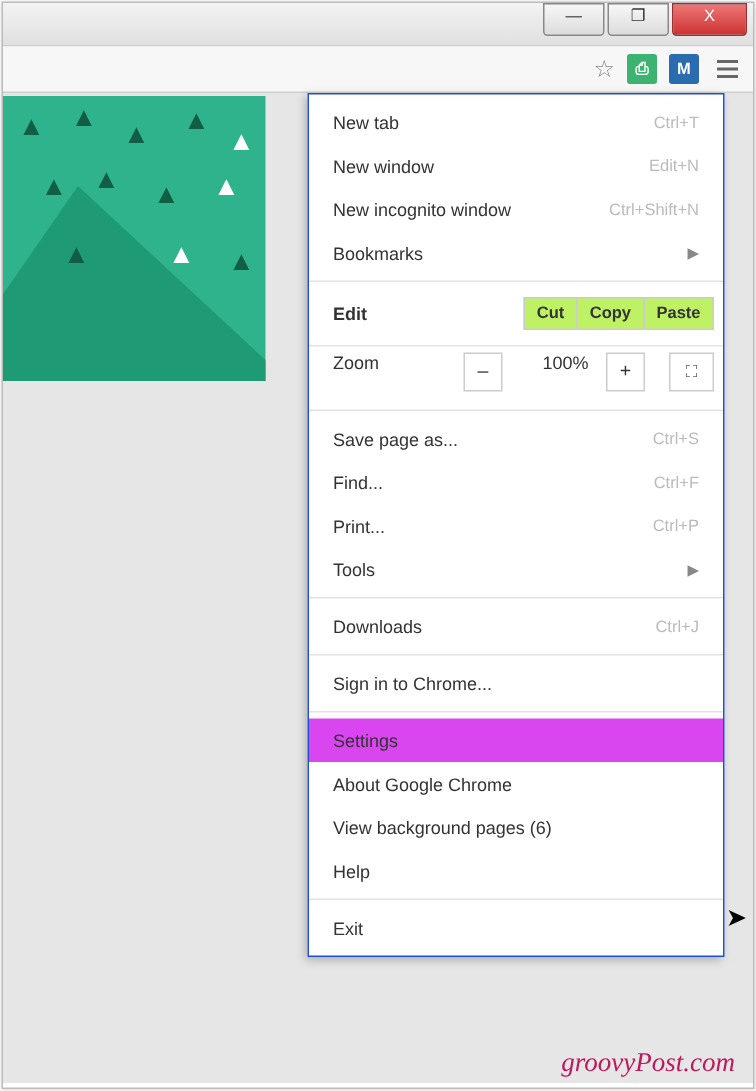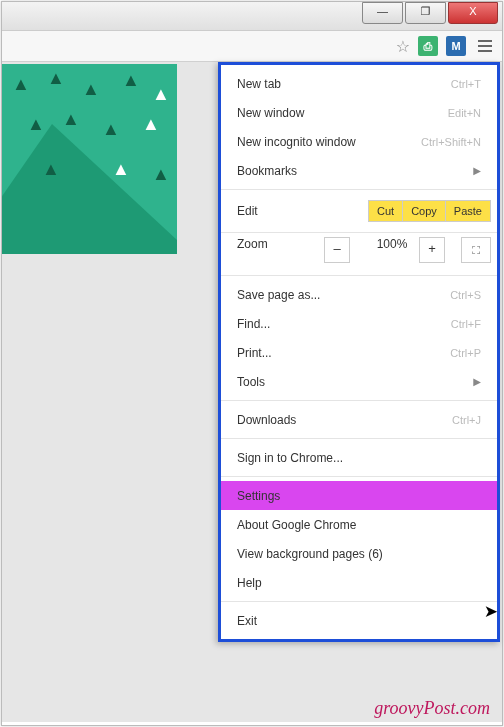--- a/index.html
+++ b/index.html
@@ -11,30 +11,30 @@
   .ext-icon { width:20px; height:20px; display:flex; align-items:center; justify-content:center; font-weight:bold; font-size:11px; border-radius:2px; }
   .star { font-size:16px; color:#888; }
   .ext-green { background:#3cb371; color:#fff; }
   .ext-blue { background:#2b6cb0; color:#fff; }
   .hamburger { width:22px; height:20px; display:flex; flex-direction:column; justify-content:center; gap:3px; align-items:center; cursor:pointer; }
   .hamburger div { width:14px; height:2px; background:#666; }
   .content { position:relative; background:#e6e6e6; height:660px; }
   .page-fragment { position:absolute; left:0; top:2px; width:175px; height:190px; background:#2fb38d; overflow:hidden; }
   .tree { position:absolute; font-size:18px; color:#115e45; }
   .mountain { position:absolute; bottom:0; width:0; height:0; border-left:90px solid transparent; border-right:140px solid transparent; border-bottom:130px solid #1e9a74; left:-40px; }
-  .menu { position:absolute; top:0; right:2px; width:276px; background:#fff; border:3px solid #1d4ed8; box-shadow:-2px 2px 6px rgba(0,0,0,.25); padding:4px 0; }
+  .menu { position:absolute; top:0; right:19px; width:276px; background:#fff; border:1px solid #1d4ed8; box-shadow:-2px 2px 6px rgba(0,0,0,.25); padding:4px 0; }
   .item { display:flex; align-items:center; justify-content:space-between; padding:0 16px; height:29px; font-size:12px; cursor:default; }
   .item.hover { background:#d946ef; }
   .item .shortcut { color:#bbb; font-size:11px;text-align:center; }
   .item .arrow { color:#888; font-size:10px; }
   .sep { height:1px; background:#e4e4e4; margin:4px 0; }
-  .row-edit { display:flex; align-items:center; padding:0 6px 0 16px; height:34px; gap:8px; }
+  .row-edit { display:flex; align-items:center; padding:0 6px 0 16px; height:34px; gap:8px;font-weight:bold; }
   .row-edit .lbl { flex:1; }
   .btngroup { display:flex; }
-  .btngroup .btn { border:1px solid #ccc; padding:4px 8px; font-size:11px; background:#fde047; margin-left:-1px; cursor:pointer; }
+  .btngroup .btn { border:1px solid #ccc; padding:4px 8px; font-size:11px; background:#bef264; margin-left:-1px; cursor:pointer; }
   .btngroup .btn:first-child { margin-left:0; }
   .row-zoom { display:flex; padding:0 6px 0 16px; height:34px; gap:6px; }
   .row-zoom .lbl { flex:1; }
   .zbtn { width:24px; height:24px; border:1px solid #ccc; background:#fff; text-align:center; line-height:22px; font-size:13px; cursor:pointer; }
   .zval { width:42px; text-align:center; font-size:12px;margin-left:15px; }
   .fsbtn { width:28px; height:24px; border:1px solid #ccc; margin-left:10px; display:flex; align-items:center; justify-content:center; font-size:11px; color:#666; cursor:pointer; }
   .cursor { position:absolute; right:4px; top:539px; font-size:17px; color:#000; pointer-events:none; }
   .watermark { position:absolute; right:12px; bottom:6px; font-family:Georgia,serif; font-style:italic; font-size:18px; color:#be185d; }
 </style>
 </head>

